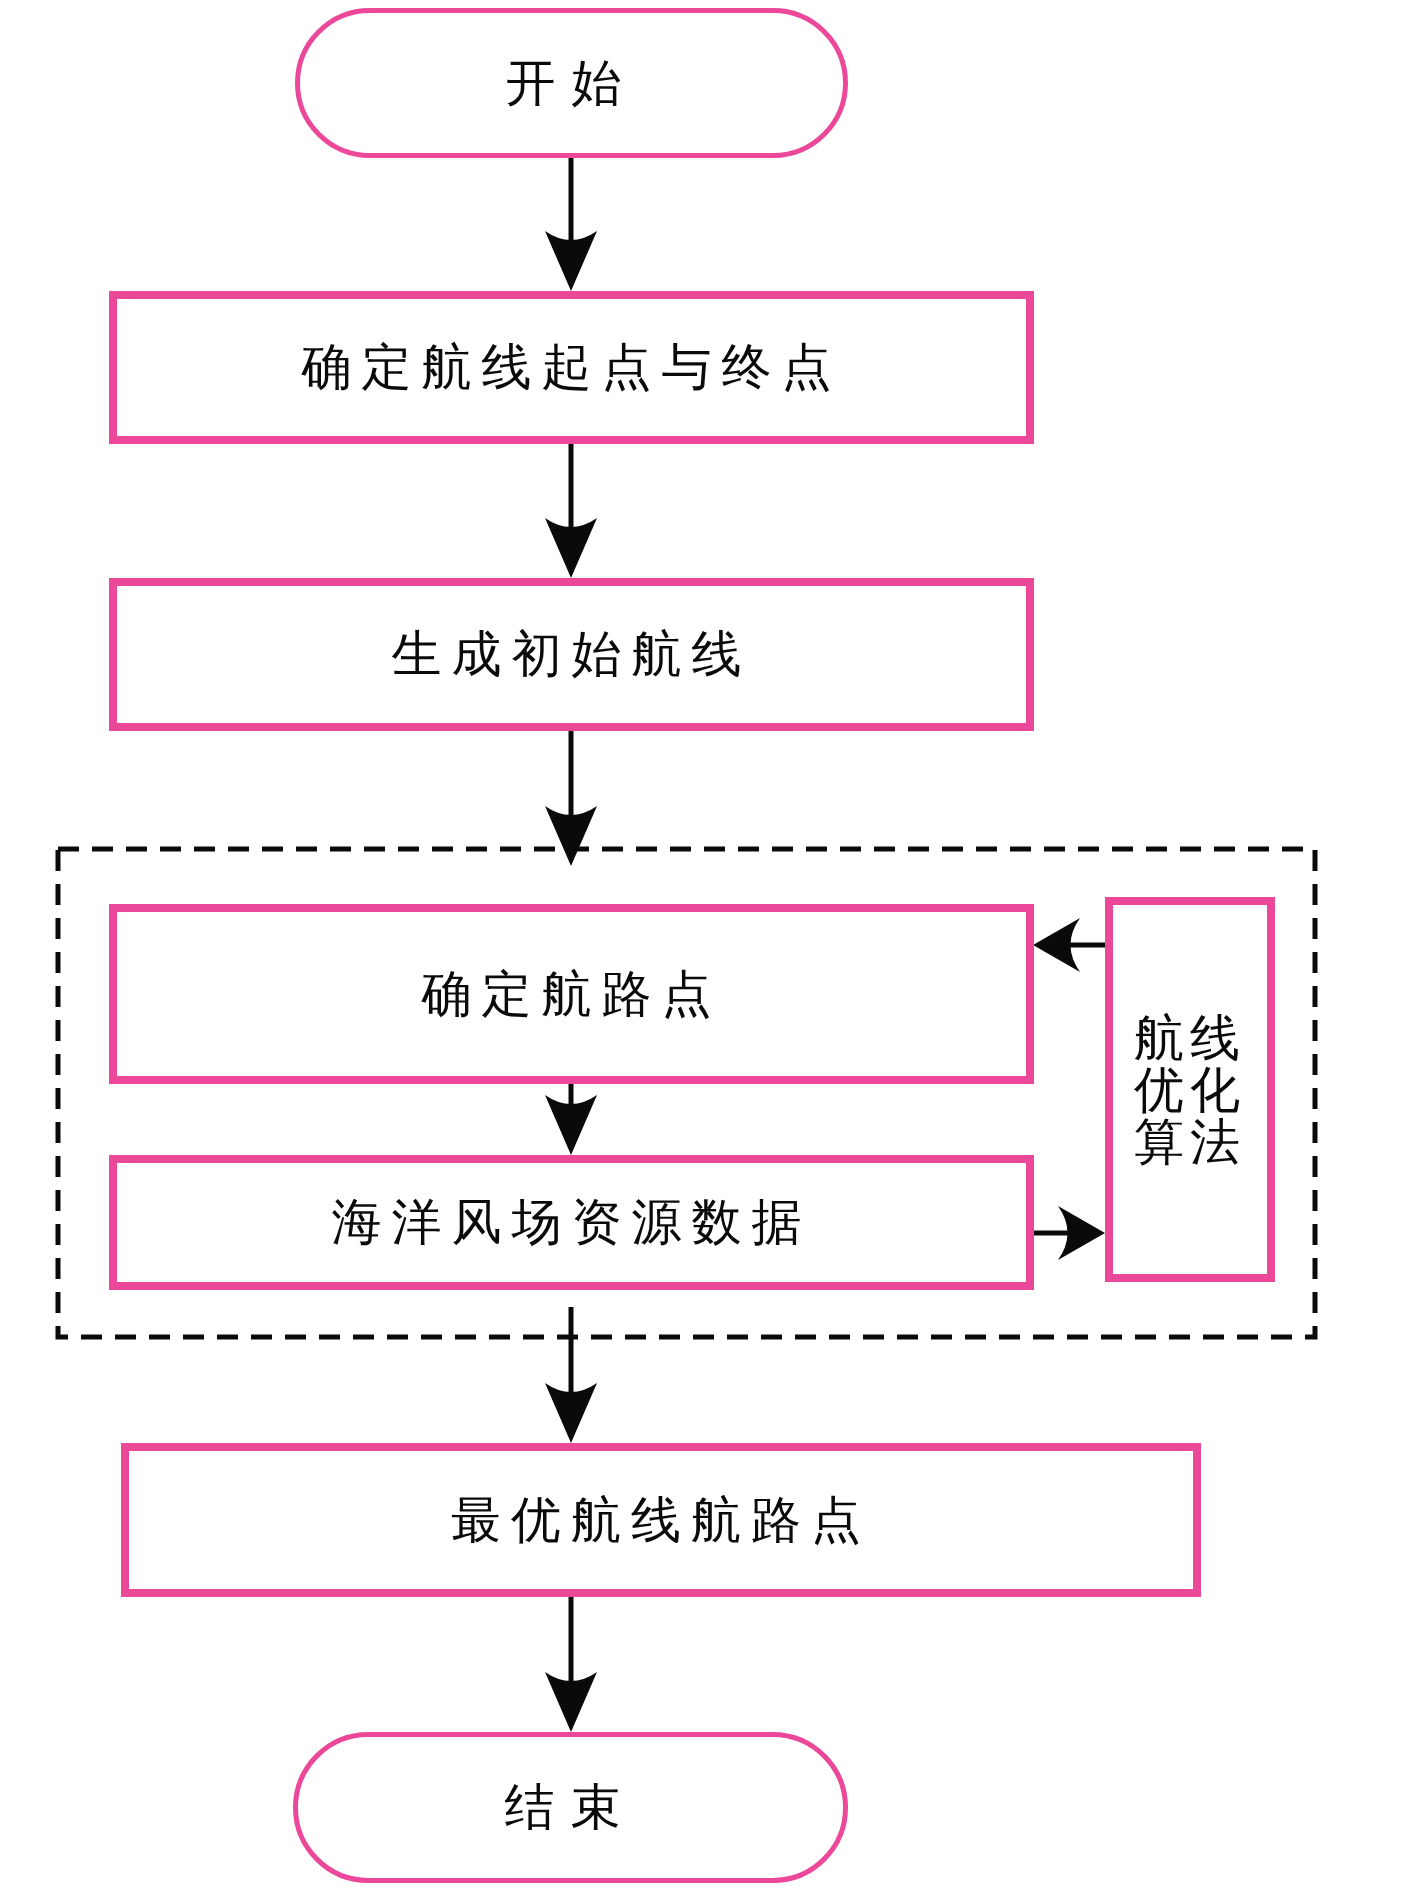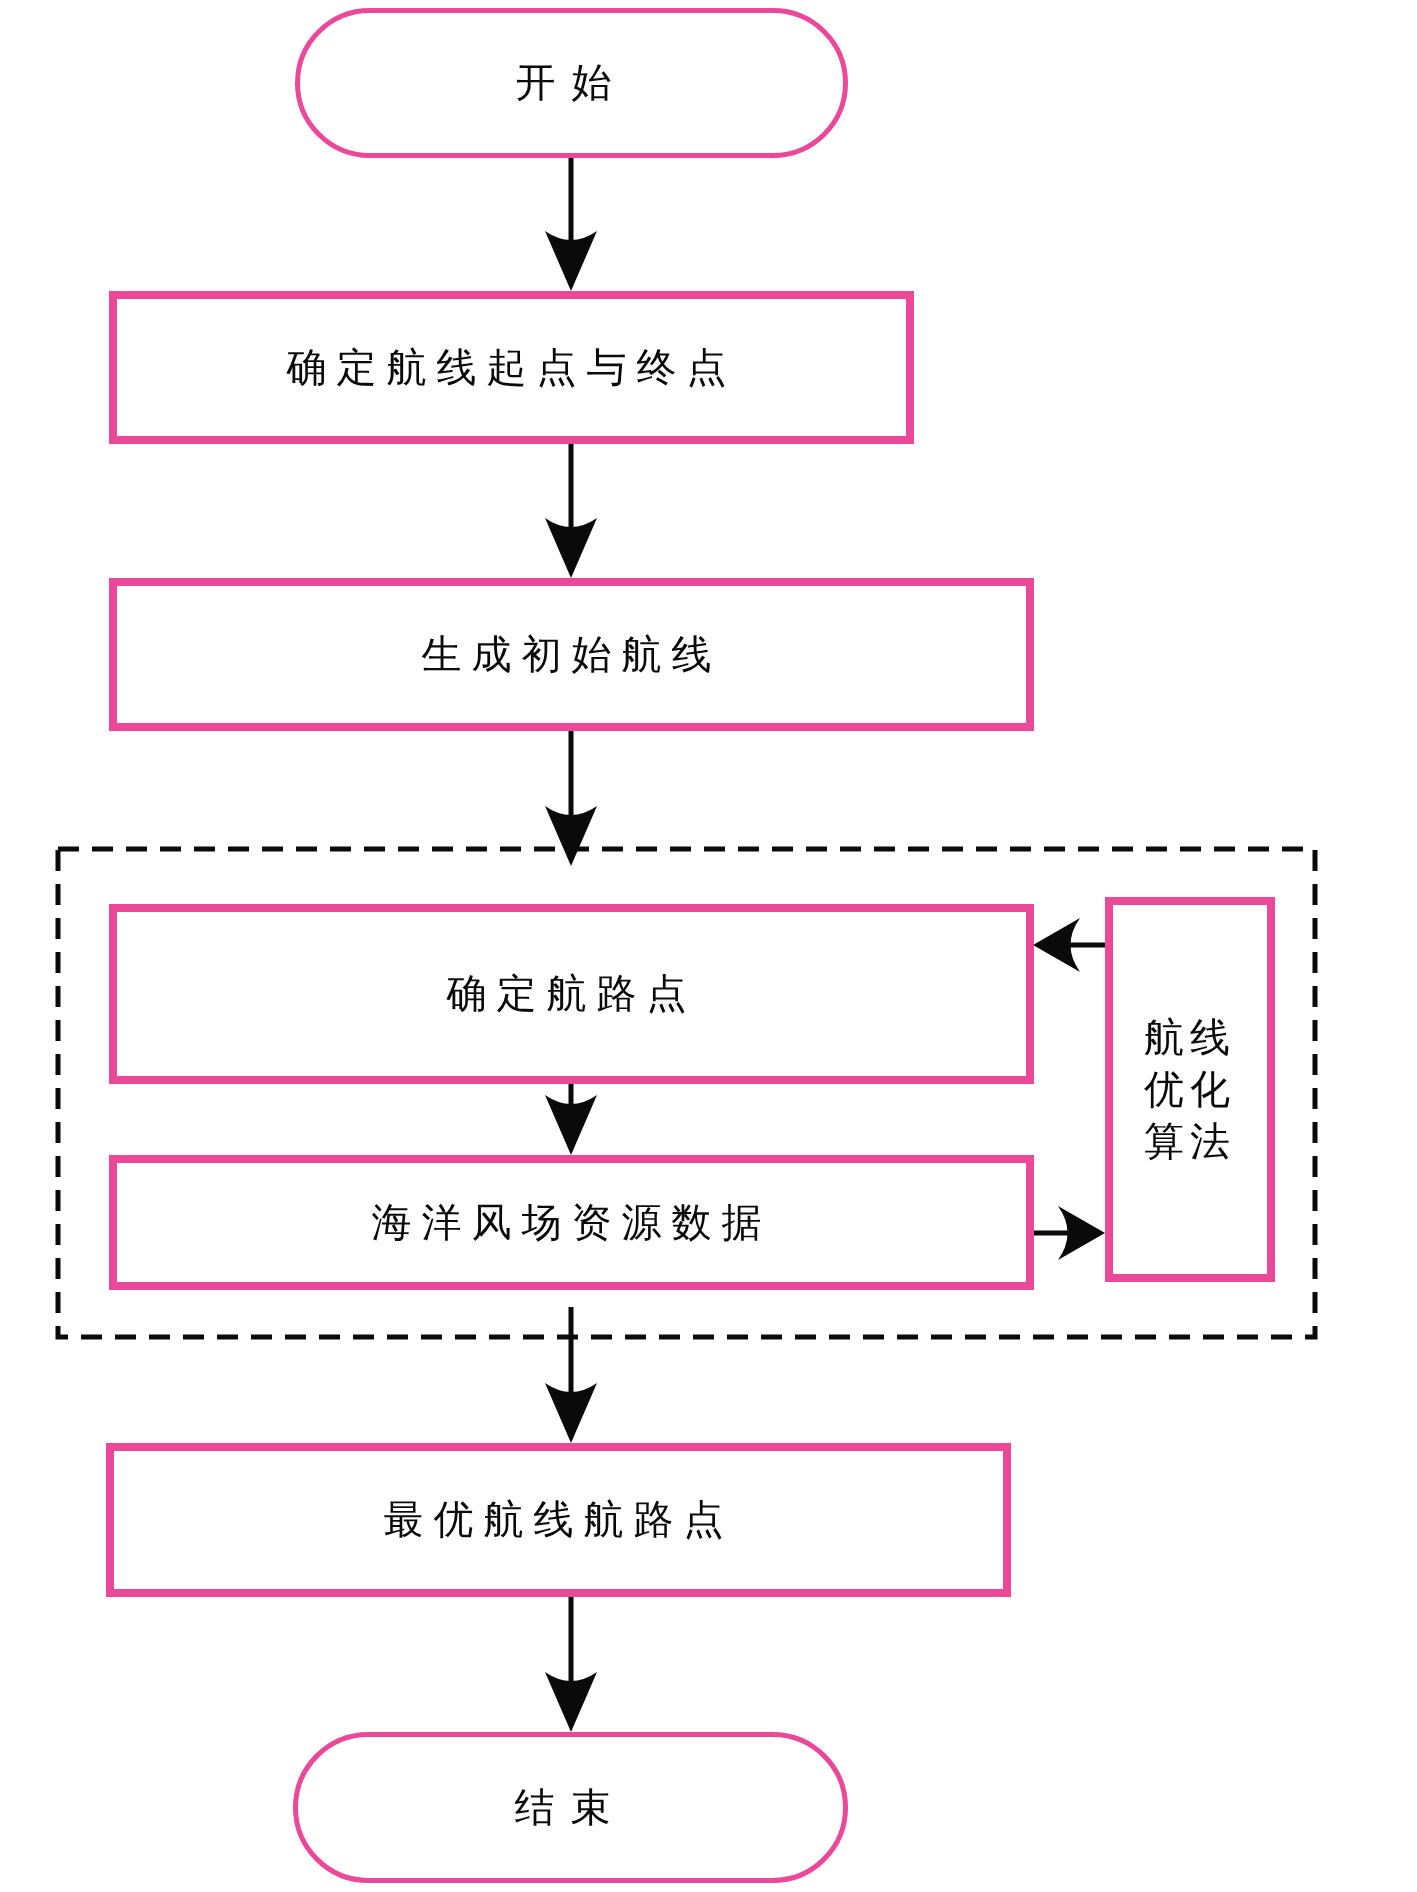--- a/index.html
+++ b/index.html
@@ -30,37 +30,37 @@
   }
   .node {
     position: absolute;
     box-sizing: border-box;
     background: #ffffff;
     border: 8px solid #ec4899;
     display: flex;
     align-items: center;
     justify-content: center;
     text-align: center;
-    font-size: 40px;
+    font-size: 50px;
     letter-spacing: 10px;
     line-height: 1.25;
     white-space: nowrap;
   }
   .node .lbl { display: block; }
   .terminal {
     border-width: 5px;
     border-radius: 80px;
     letter-spacing: 16px;
   }
   #node-start   { left: 295px; top: 8px;    width: 553px; height: 150px; }
-  #node-box1    { left: 109px; top: 291px;  width: 805px; height: 153px; }
+  #node-box1    { left: 109px; top: 291px;  width: 925px; height: 153px; }
   #node-box2    { left: 109px; top: 578px;  width: 925px; height: 153px; }
   #node-box3    { left: 109px; top: 866px;  width: 925px; height: 180px; margin-top: 38px; }
   #node-box4    { left: 109px; top: 1155px; width: 925px; height: 135px; }
-  #node-box5    { left: 106px; top: 1443px; width: 905px; height: 154px; text-align: center; }
+  #node-box5    { left: 121px; top: 1443px; width: 1080px; height: 154px; text-align: center; }
   #node-end     { left: 293px; top: 1732px; width: 555px; height: 151px; }
   #node-side {
     left: 1105px; top: 897px; width: 170px; height: 385px;
     white-space: normal;
     letter-spacing: 6px;
   }
   #node-side .lbl {
     width: 118px;
     line-height: 52px;
     word-break: break-all;

